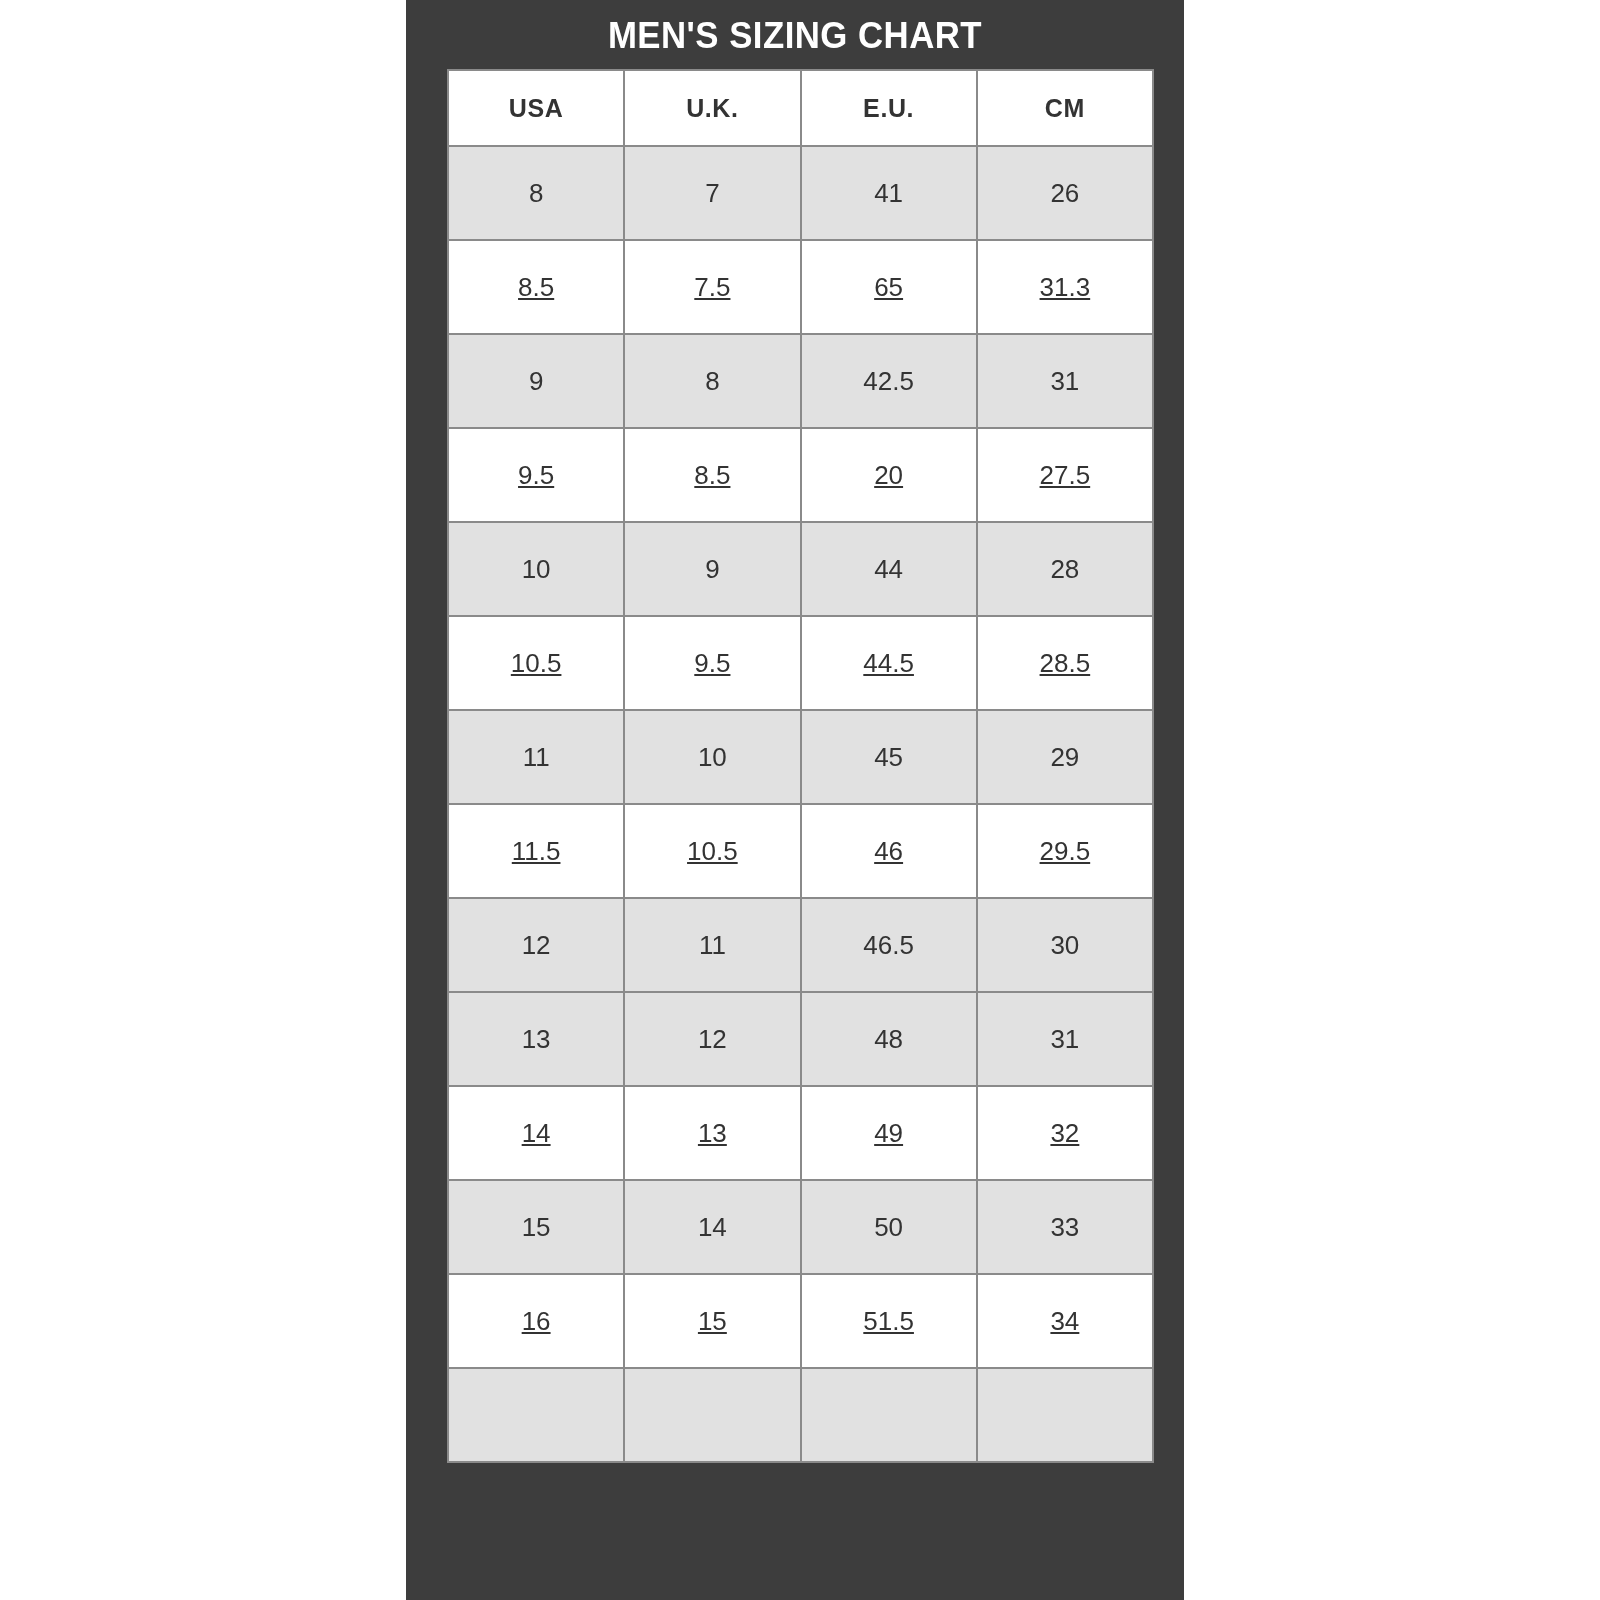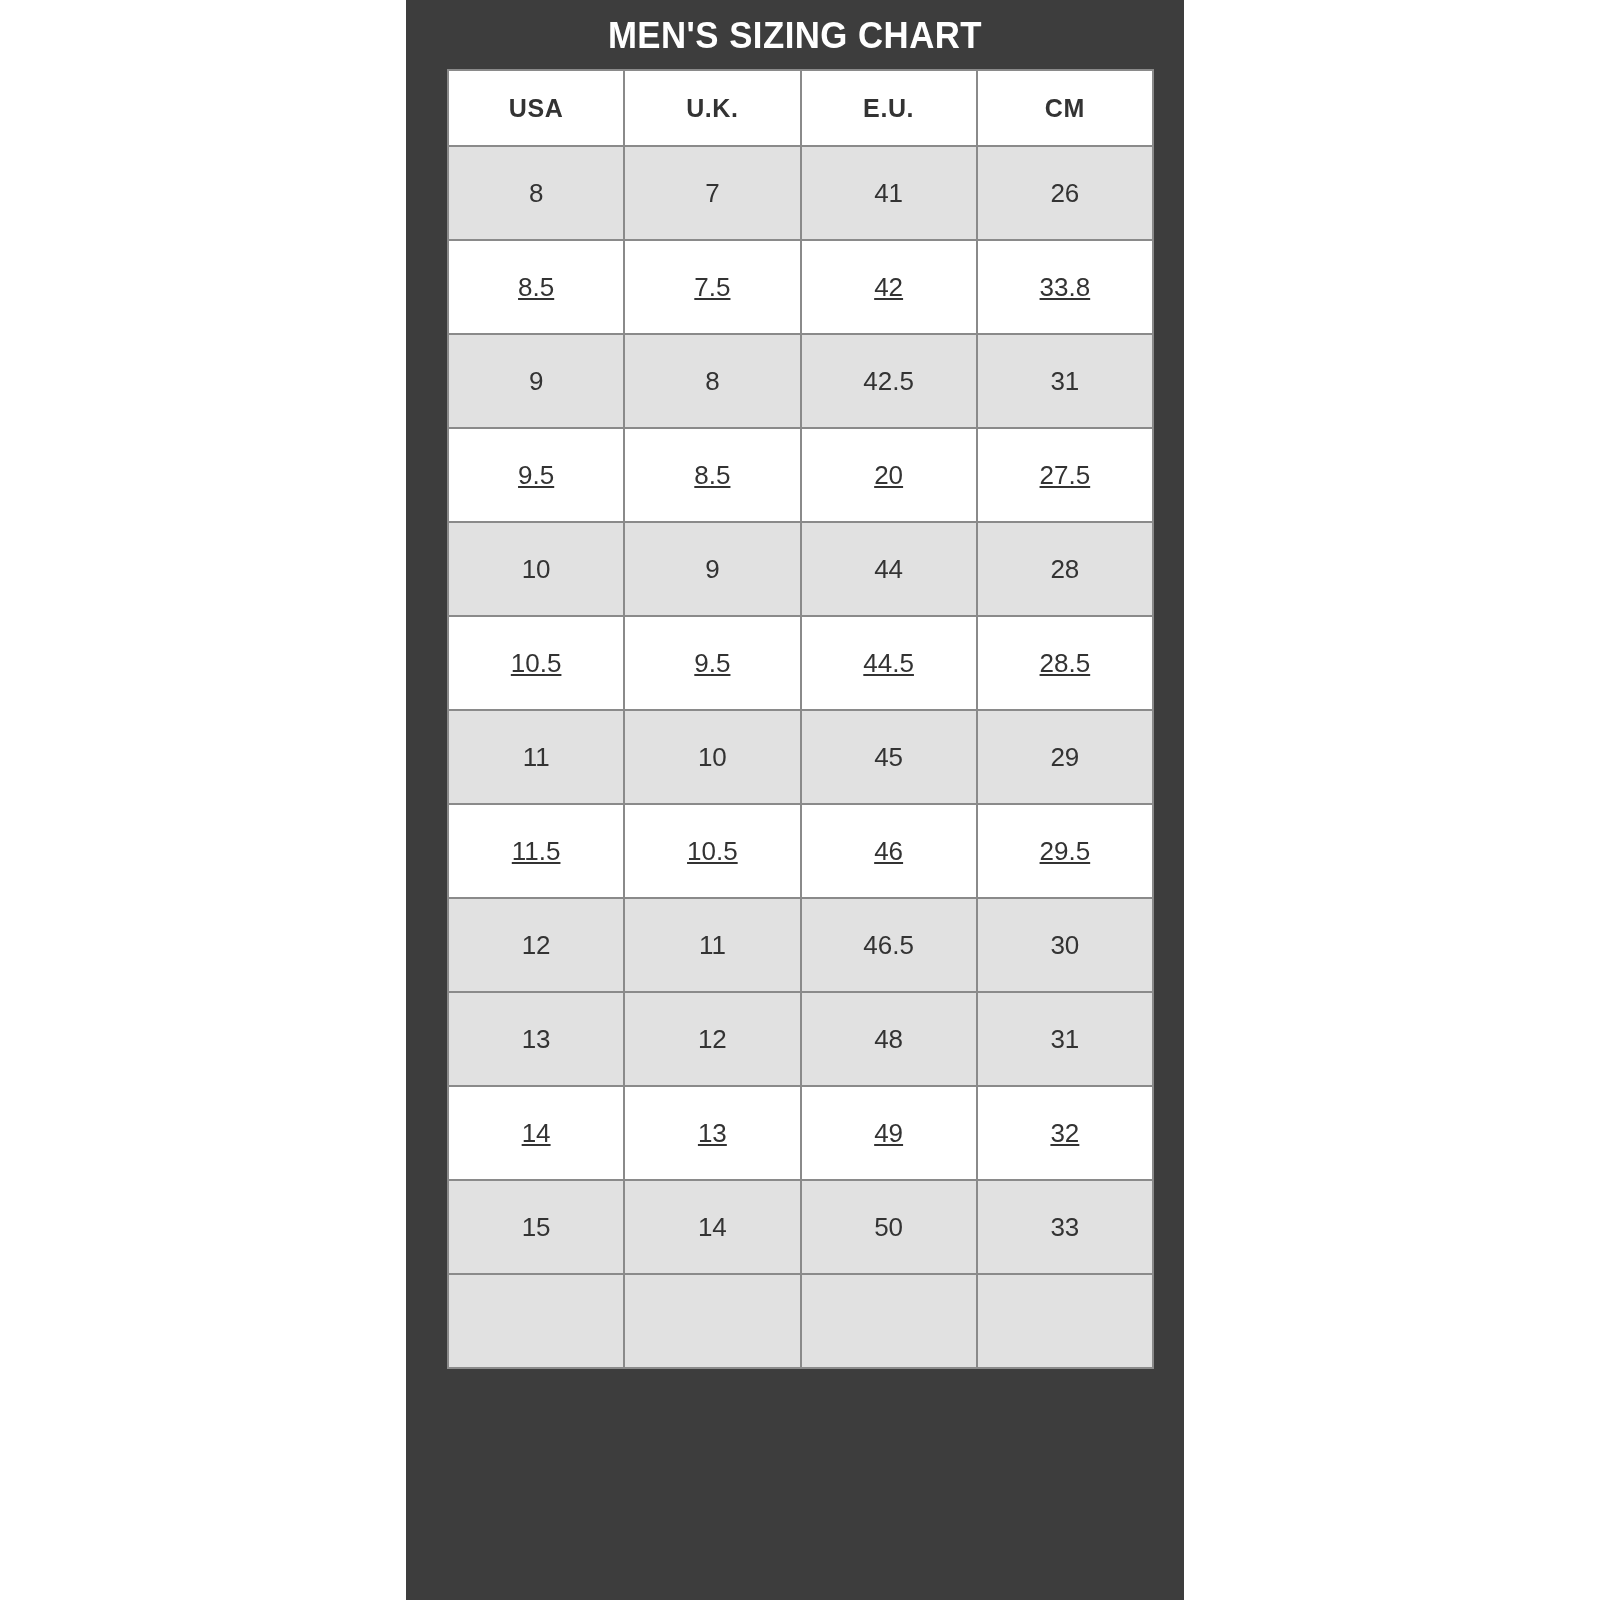--- a/index.html
+++ b/index.html
@@ -109,22 +109,22 @@
       <tbody id="table-body">
           <tr class="shade">
             <td>8</td>
             <td>7</td>
             <td>41</td>
             <td>26</td>
           </tr>
           <tr class="plain">
             <td>8.5</td>
             <td>7.5</td>
-            <td>42</td>
-            <td>33.8</td>
+            <td>65</td>
+            <td>31.3</td>
           </tr>
           <tr class="shade">
             <td>9</td>
             <td>8</td>
             <td>42.5</td>
             <td>31</td>
           </tr>
           <tr class="plain">
             <td>9.5</td>
             <td>8.5</td>
@@ -172,20 +172,26 @@
             <td>13</td>
             <td>49</td>
             <td>32</td>
           </tr>
           <tr class="shade">
             <td>15</td>
             <td>14</td>
             <td>50</td>
             <td>33</td>
           </tr>
+          <tr class="plain">
+            <td>16</td>
+            <td>15</td>
+            <td>51.5</td>
+            <td>34</td>
+          </tr>
           <tr class="empty">
             <td></td>
             <td></td>
             <td></td>
             <td></td>
           </tr>
         </tbody>
     </table>
   </div>
 

